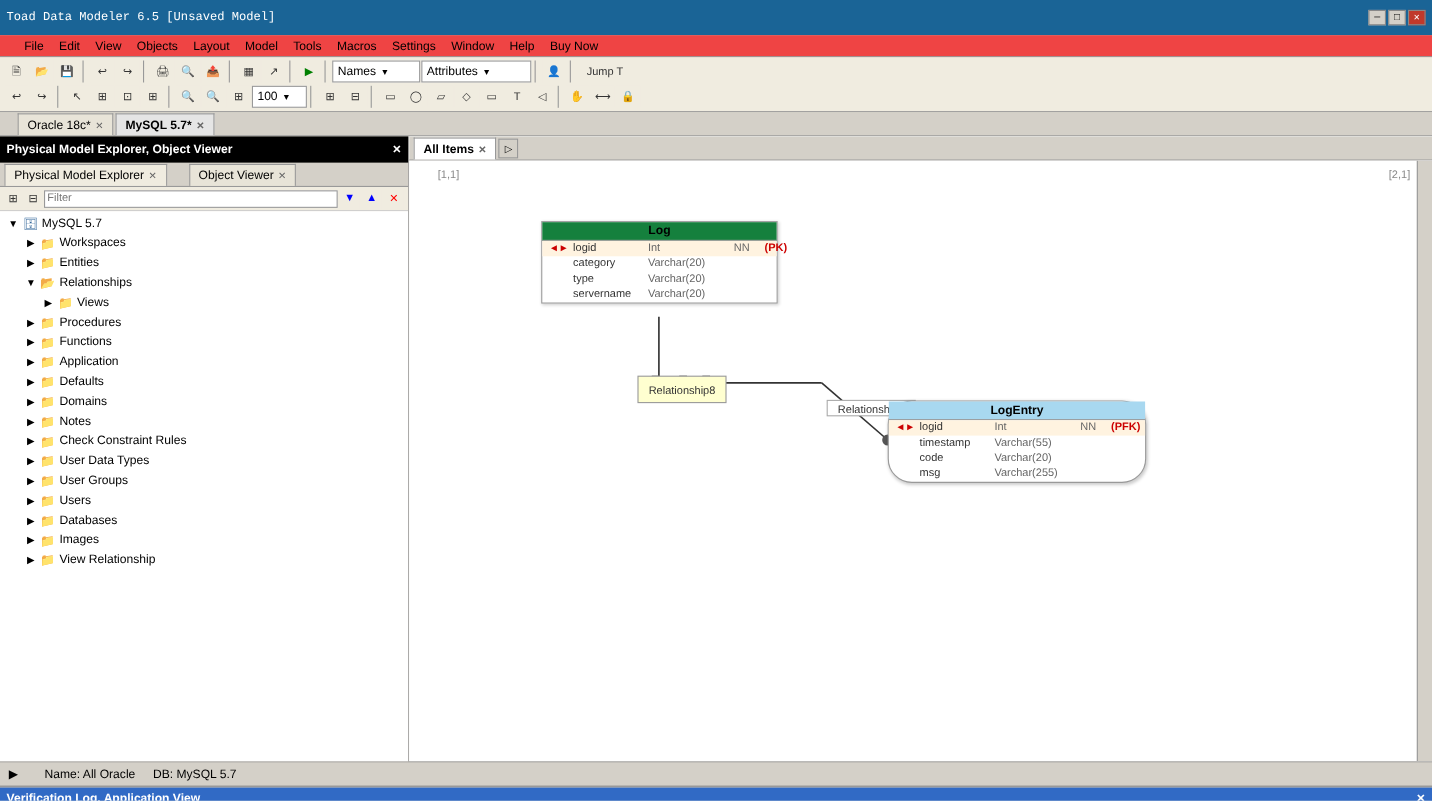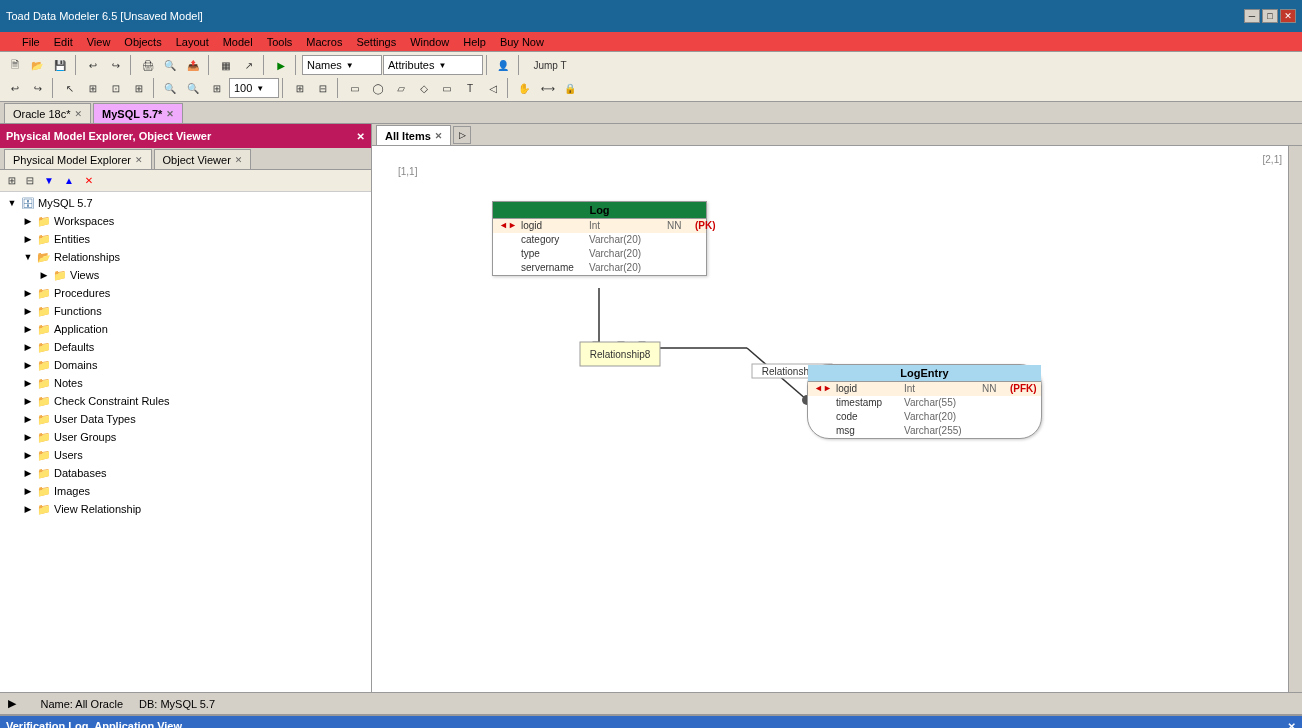--- a/index.html
+++ b/index.html
@@ -8,20 +8,21 @@
     
     .title-bar {
       background: #1a6496;
       color: white;
       height: 32px;
       display: flex;
       align-items: center;
       justify-content: space-between;
       padding: 16px 6px;
       font-size: 11px;
+      font-family: Liberation Mono, monospace;
     }
     .title-bar-controls { display: flex; gap: 2px; }
     .title-btn {
       width: 16px; height: 14px;
       background: #d4d0c8;
       border: 1px solid #888;
       font-size: 9px;
       display: flex; align-items: center; justify-content: center;
       cursor: pointer;
       color: #000;
@@ -82,38 +83,38 @@
       min-width: 80px;
     }
     .tb-dropdown-arrow { font-size: 8px; margin-left: 4px; }
 
     
     .main-tab-bar {
       background: #d4d0c8;
       height: 22px;
       display: flex;
       align-items: flex-end;
-      padding: 0 4px;
+      padding: 0 16px;
       border-bottom: 1px solid #999;
     }
     .main-tab {
       height: 20px;
       padding: 0 8px;
       background: #e8e4d8;
       border: 1px solid #999;
       border-bottom: none;
       display: flex;
       align-items: center;
       gap: 4px;
       cursor: pointer;
       font-size: 11px;
       margin-right: 2px;
     }
     .main-tab.active {
-      background: #f0abfc;
+      background: #e5e5e5;
       font-weight: bold;
     }
     .tab-close { font-size: 9px; cursor: pointer; color: #666; }
 
     
     .main-content {
       display: flex;
       height: calc(728px - 22px - 20px - 46px - 22px - 26px - 26px - 22px);
       
     }
@@ -121,21 +122,21 @@
     
     .left-panel {
       width: 372px;
       background: #f0ece0;
       border-right: 1px solid #999;
       display: flex;
       flex-direction: column;
       flex-shrink: 0;
     }
     .panel-title-bar {
-      background: #be185d;
+      background: #000000;
       color: white;
       height: 20px;
       display: flex;
       align-items: center;
       justify-content: space-between;
       padding: 12px 6px;
       font-size: 11px;
       font-weight: bold;
     }
     .panel-close { cursor: pointer; font-size: 10px; }
@@ -152,21 +153,21 @@
       height: 20px;
       padding: 0 8px;
       background: #e8e4d8;
       border: 1px solid #999;
       border-bottom: none;
       display: flex;
       align-items: center;
       gap: 4px;
       cursor: pointer;
       font-size: 11px;
-      margin-right: 2px;
+      margin-right: 20px;
     }
     .panel-tab.active { background: #f0ece0; }
 
     .panel-toolbar {
       height: 22px;
       background: #f0ece0;
       display: flex;
       align-items: center;
       padding: 0 4px;
       gap: 2px;
@@ -475,20 +476,21 @@
         <span class="tab-close">✕</span>
       </div>
       <div class="panel-tab">
         <span>Object Viewer</span>
         <span class="tab-close">✕</span>
       </div>
     </div>
     <div class="panel-toolbar">
       <div class="tb-btn" style="width:16px;height:16px;">⊞</div>
       <div class="tb-btn" style="width:16px;height:16px;">⊟</div>
+      <input class="panel-search" type="text" placeholder="Filter" style="">
       <div class="panel-nav-btn" style="color:blue;">▼</div>
       <div class="panel-nav-btn" style="color:blue;">▲</div>
       <div class="panel-nav-btn" style="color:red;">✕</div>
     </div>
     <div class="tree-area">
 
       <div class="tree-item" style="padding-left:4px;">
         <span class="tree-expander">▼</span>
         <span class="tree-icon db-icon">🗄</span>
         <span>MySQL 5.7</span>
@@ -601,21 +603,21 @@
   <div class="canvas-area">
     <div class="canvas-tab-bar">
       <div class="canvas-tab active">
         <span>All Items</span>
         <span class="tab-close">✕</span>
       </div>
       <div class="canvas-extra-btn">▷</div>
     </div>
     <div class="canvas-content">
 
-      <span class="coord-label" style="left:10px; top:20px;padding-left:16px;">[1,1]</span>
+      <span class="coord-label" style="left:10px; top:8px;padding-left:16px;">[1,1]</span>
       <span class="coord-label" style="right:20px; top:8px;">[2,1]</span>
 
       <svg class="connector-svg" style="width:100%;height:100%;">
 
         <line x1="227" y1="142" x2="227" y2="202" stroke="#333" stroke-width="1.5"></line>
         <line x1="227" y1="202" x2="375" y2="202" stroke="#333" stroke-width="1.5"></line>
 
         <rect x="221" y="196" width="6" height="6" fill="none" stroke="#555" stroke-width="1"></rect>
         <rect x="246" y="196" width="6" height="6" fill="none" stroke="#555" stroke-width="1"></rect>
         <rect x="221" y="208" width="6" height="6" fill="none" stroke="#555" stroke-width="1"></rect>

